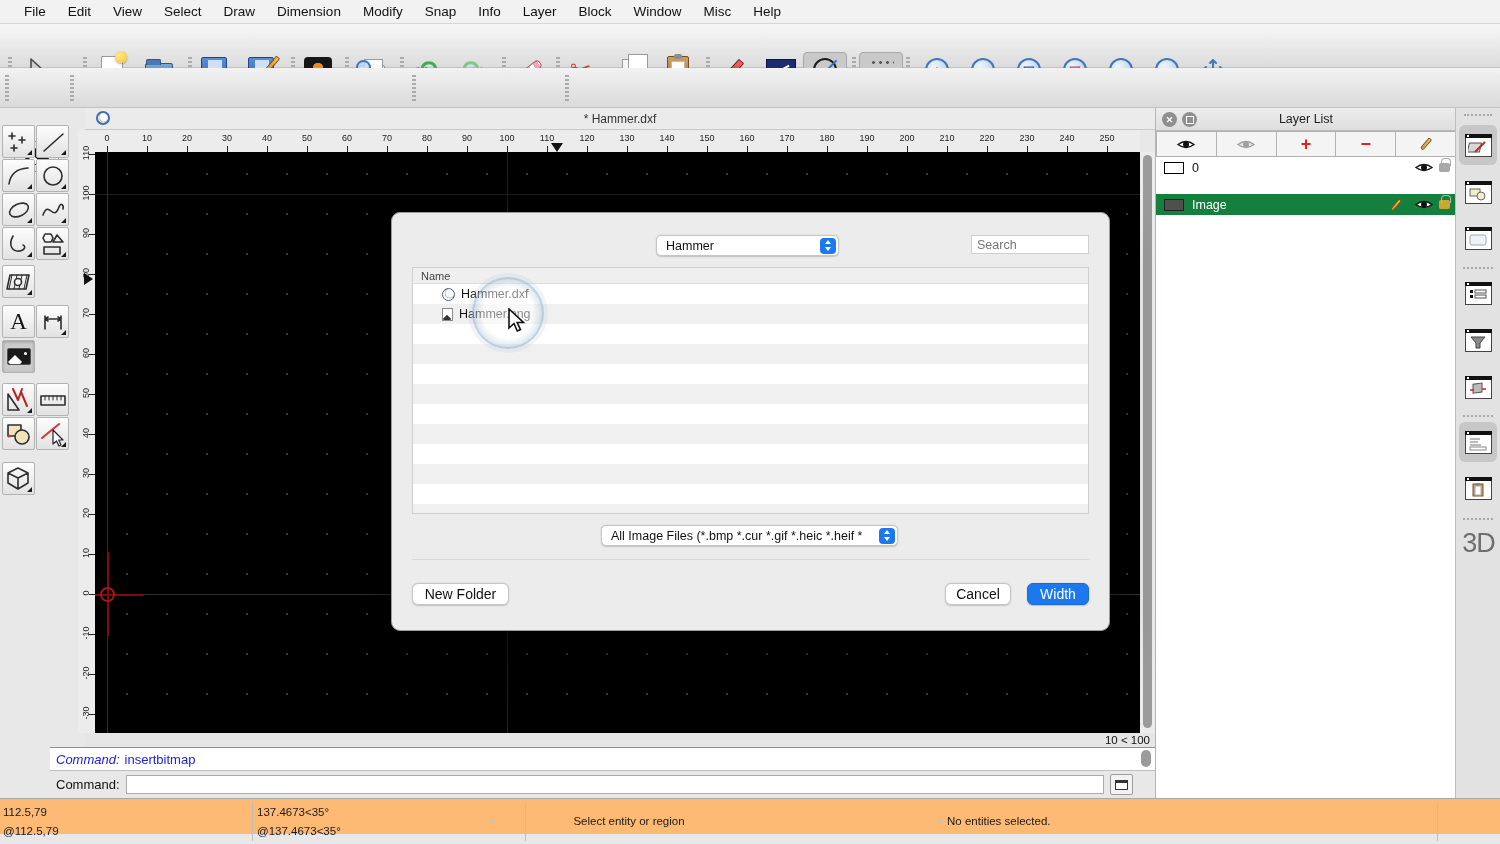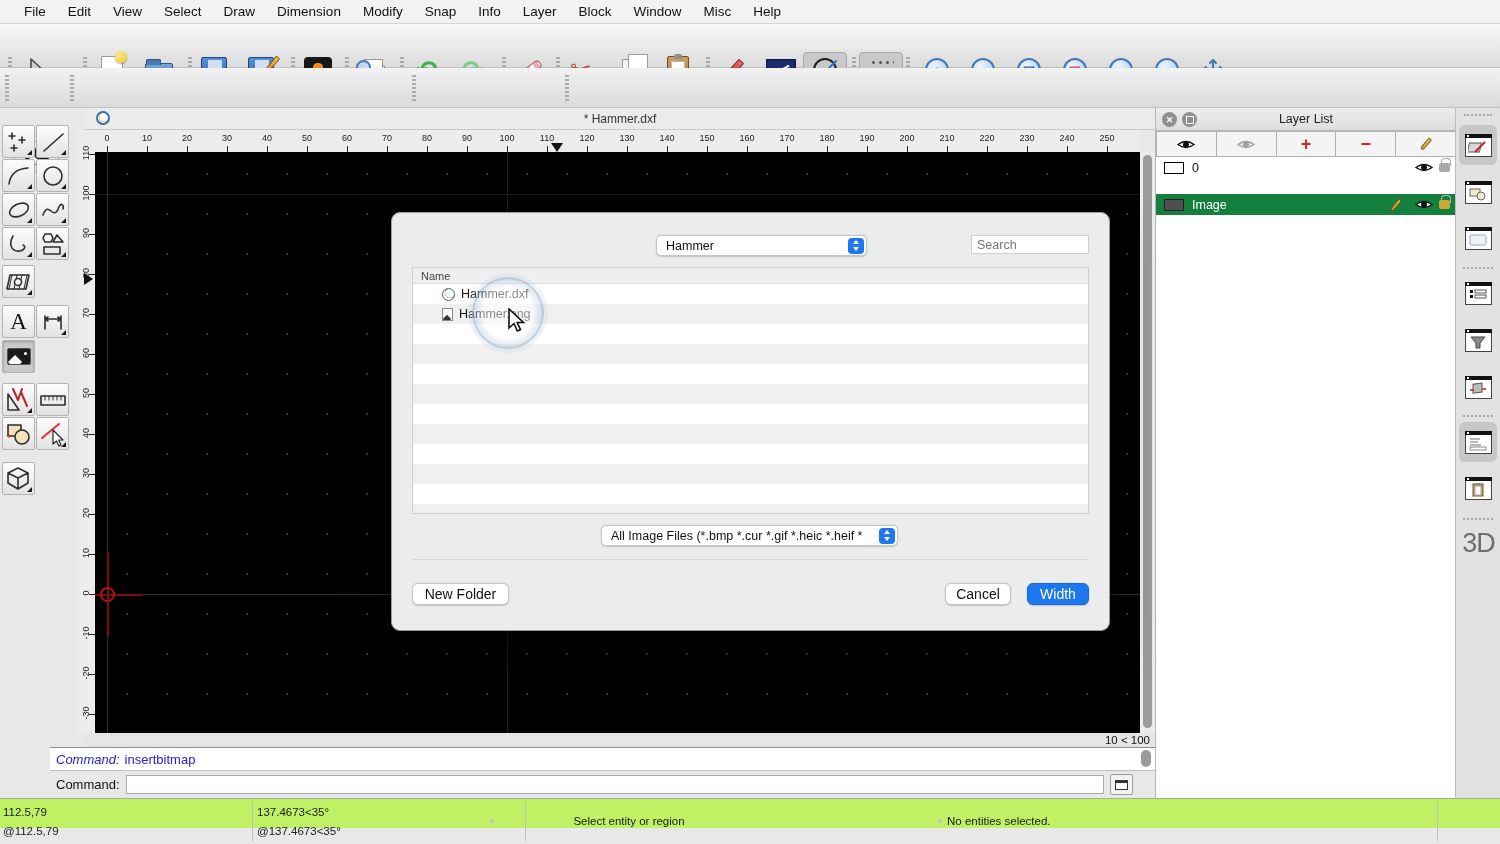--- a/index.html
+++ b/index.html
@@ -93,21 +93,21 @@
   
   .cmdhist{position:absolute;left:50px;top:747px;width:1105px;height:24px;background:#fff;border-top:1px solid #8f8f8f;border-bottom:1px solid #bfbfbf;display:flex;align-items:center;padding-left:6px;font-size:13px;color:#2121dd}
   .cmdhist .lbl{font-style:italic;margin-right:5px}
   .histthumb{position:absolute;left:1141px;top:750px;width:10px;height:17px;background:#9b9b9b;border-radius:5px}
   .cmdrow{position:absolute;left:50px;top:771px;width:1105px;height:27px;background:#e8e8e8;display:flex;align-items:center;padding-left:6px;font-size:13px}
   .cmdrow input{flex:0 0 auto;width:978px;height:19px;margin-left:6px;border:1px solid #ababab;background:#fff;font-size:13px;padding:1px 4px;font-family:"Liberation Sans",sans-serif}
   .cmdwinbtn{margin-left:6px;width:23px;height:21px;background:#f2f2f2;border:1px solid #9e9e9e;border-radius:2px;display:flex;align-items:center;justify-content:center}
   .winglyph{width:13px;height:10px;background:#fff;border:1px solid #333;border-top:3px solid #333}
 
   
-  .statusbar{position:absolute;left:0;top:798px;width:1500px;height:30px;background:#bef264;border-top:1px solid #a8a8a8;font-size:11.5px;color:#1a1a1a}
+  .statusbar{position:absolute;left:0;top:798px;width:1500px;height:36px;background:#fdba74;border-top:1px solid #a8a8a8;font-size:11.5px;color:#1a1a1a}
   .statusbar .sep{position:absolute;top:3px;width:1px;height:39px;background:#bdbdbd}
   .statusbar .dot{position:absolute;top:20px;width:4px;height:4px;border-radius:50%;background:#c3c3c3}
 
   
   .lpanel{position:absolute;left:1155px;top:108px;width:300px;height:690px;background:#fff;border-left:1px solid #b5b5b5}
   .lphead{position:absolute;left:0;top:0;width:300px;height:23px;background:linear-gradient(#ededed,#dedede);border-bottom:1px solid #b9b9b9;display:flex;align-items:center;justify-content:center;font-size:12.5px;color:#222}
   .circbtn{position:absolute;top:4px;width:15px;height:15px;border-radius:50%;background:#8f8f8f;color:#fff;display:flex;align-items:center;justify-content:center;font-size:9px;font-weight:bold}
   .floatg{position:relative;width:8px;height:8px}
   .floatg::before{content:"";position:absolute;left:0;bottom:0;width:6px;height:6px;border:1.2px solid #fff}
   .floatg::after{content:"";position:absolute;right:0;top:0;width:6px;height:6px;border:1.2px solid #fff;background:#8f8f8f}
@@ -659,21 +659,21 @@
             <rect x="8" y="0" width="4" height="2.5" fill="#888"></rect>
           </svg>
         </div>
       </div>
   </div>
   <div class="docksep" style="top:410px"></div>
   <div class="d3d" style="top:420px">3D</div>
 </div>
 
 <div class="dialog">
-  <div class="selectbox" style="left:264px;top:22px;width:211px">
+  <div class="selectbox" style="left:264px;top:22px;width:183px">
     <span>Hammer</span>
     <div class="updown"></div>
   </div>
   <input class="searchbox" placeholder="Search" style="">
 
   <div class="flist">
     <div class="flhead">
         <span>Name</span>
       </div>
     <div class="frow" style="top:16px">

